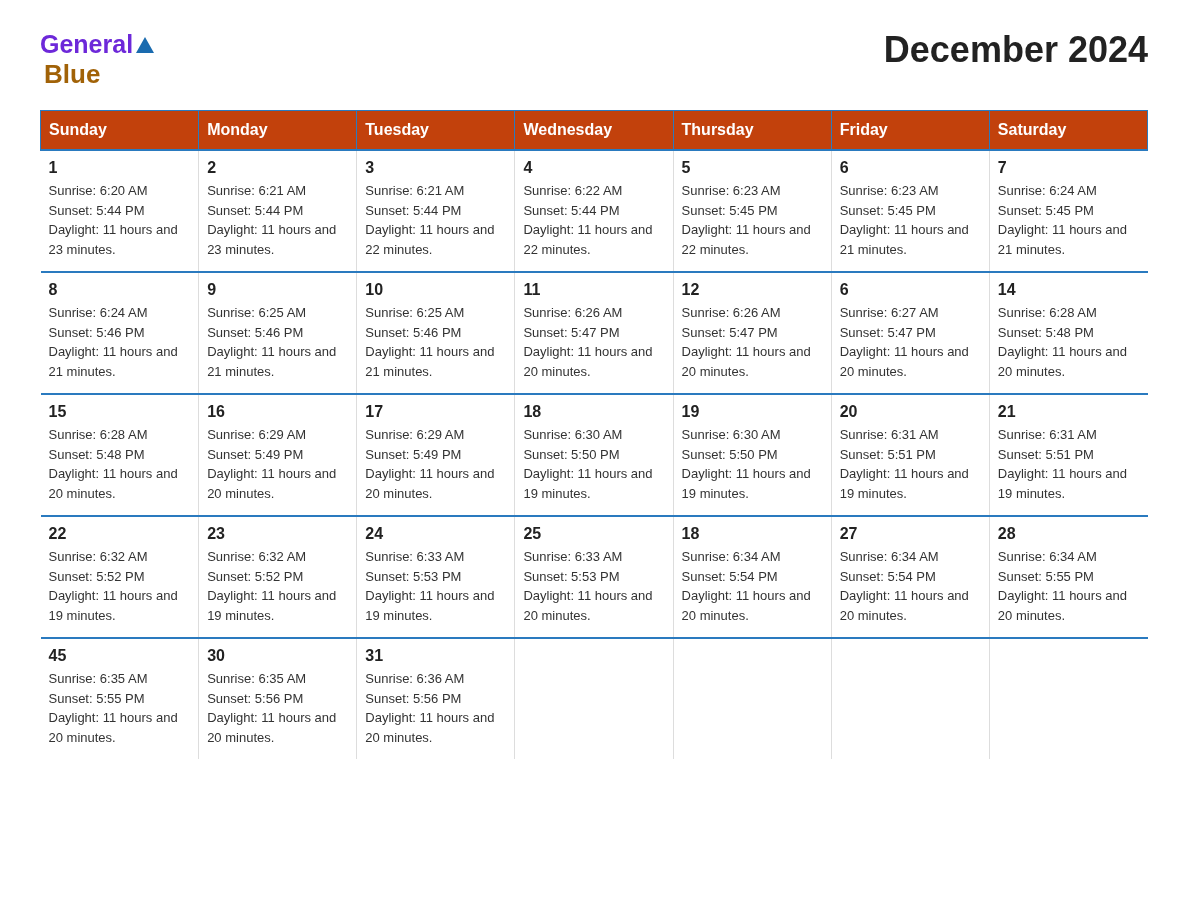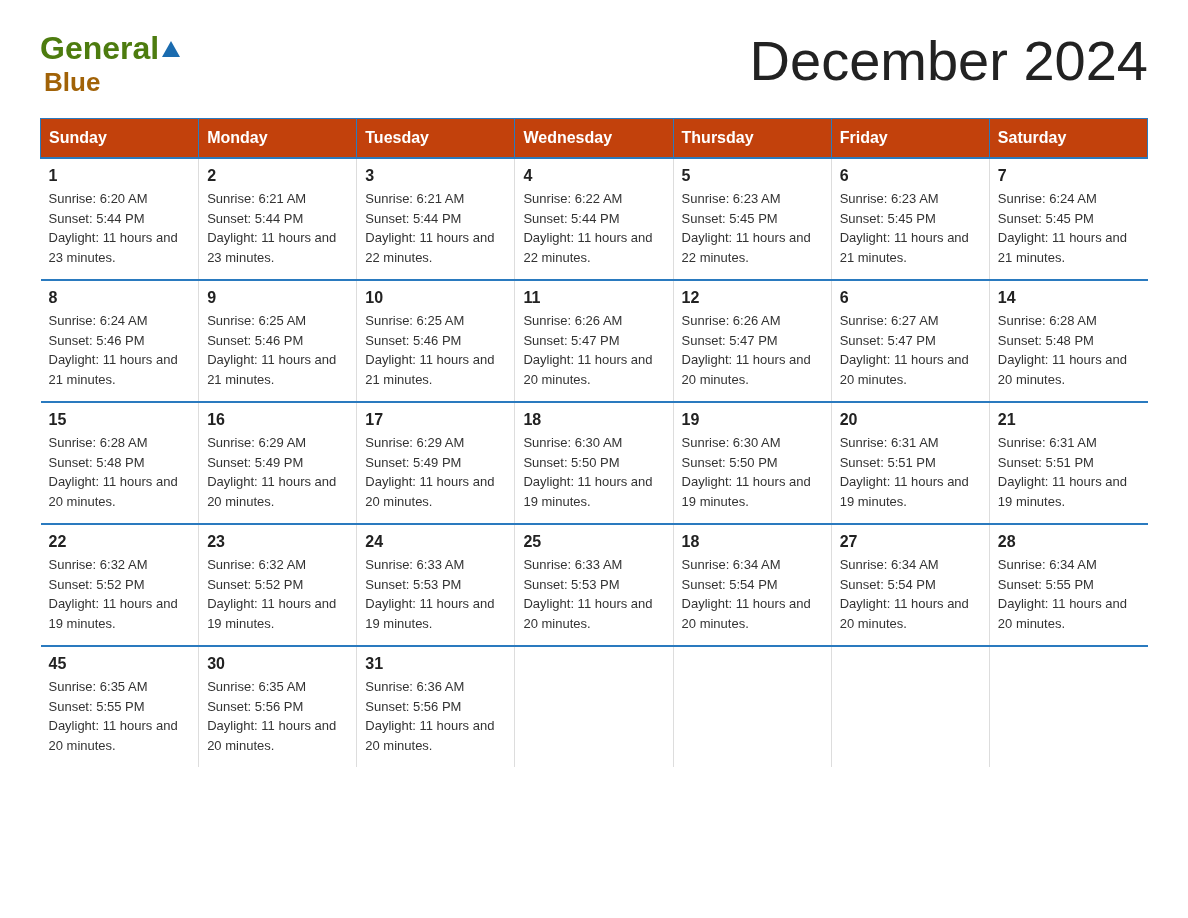--- a/index.html
+++ b/index.html
@@ -18,22 +18,22 @@
     }
     .logo {
       display: flex;
       flex-direction: column;
       align-items: flex-start;
     }
     .title-area {
       text-align: right;
     }
     .title-month {
-      font-size: 56px;
-      font-weight: normal;
+      font-size: 36px;
+      font-weight: bold;
       color: #222;
       line-height: 1.1;
     }
     .title-location {
       font-size: 22px;
       color: #444;
       margin-top: 4px;
     }
     table {
       width: 100%;
@@ -79,21 +79,21 @@
       align-items: center;
       gap: 0px;
     }
   </style>
 </head>
 <body>
 
 <div class="header-area">
   <div class="logo">
     <div class="logo-row">
-      <span style="font-size:32px;font-weight:bold;color:#4d7c0f;">General</span>
+      <span style="font-size:25px;font-weight:bold;color:#6d28d9;">General</span>
       <span style="display:inline-block;margin-left:3px;margin-top:5px;">
         <svg width="18" height="18" viewBox="0 0 18 18">
           <polygon points="9,1 18,17 0,17" fill="#1a6baf"></polygon>
         </svg>
       </span>
     </div>
     <div>
       <span style="font-size:26px;font-weight:bold;color:#a16207;margin-left:4px;">Blue</span>
     </div>
   </div>

